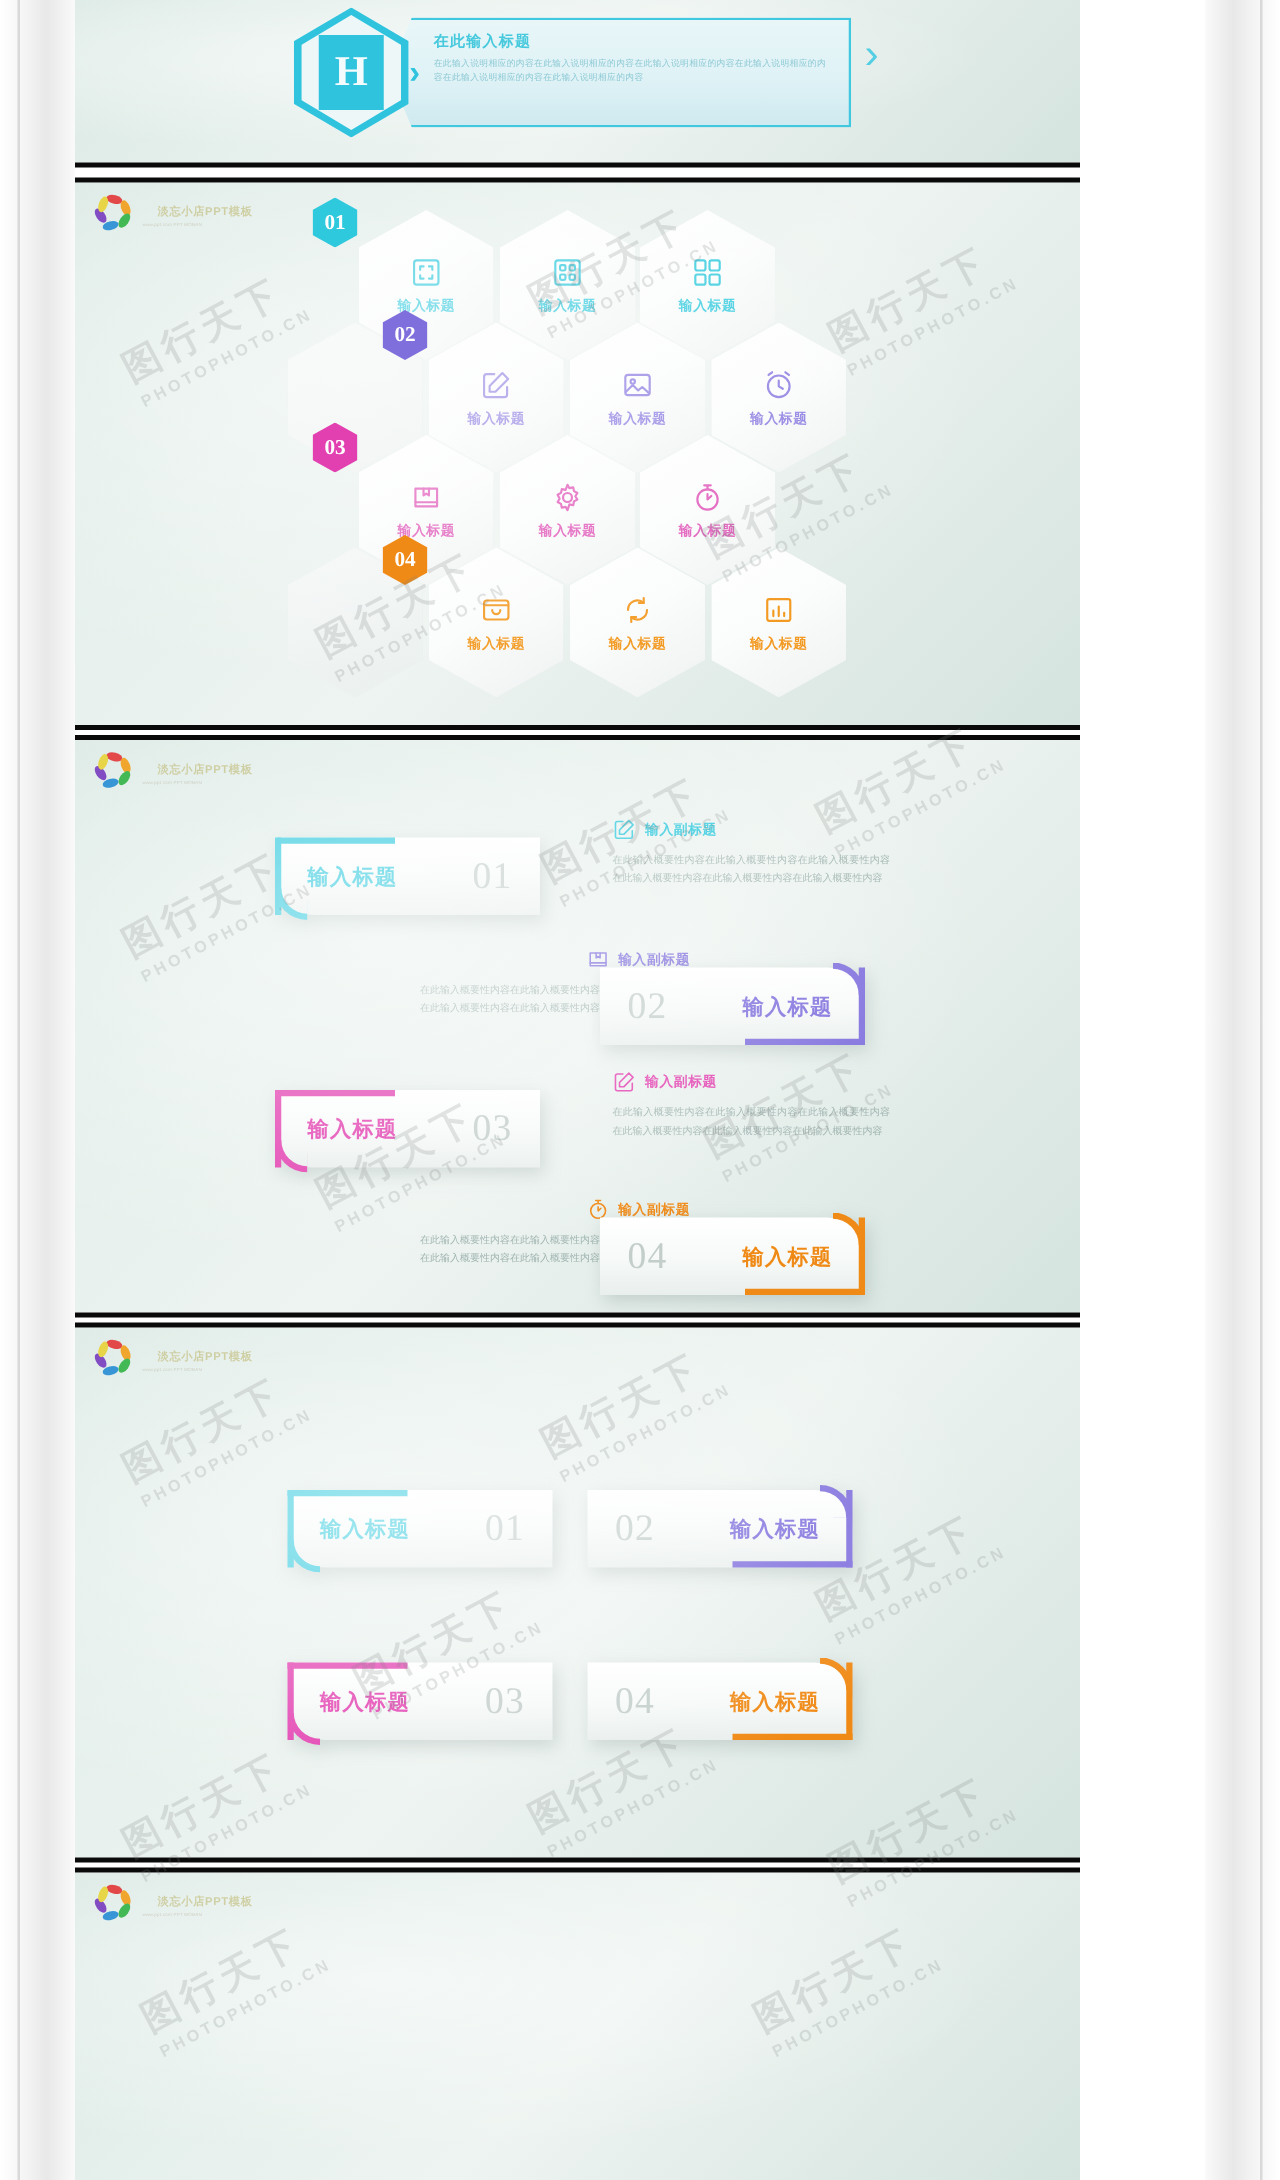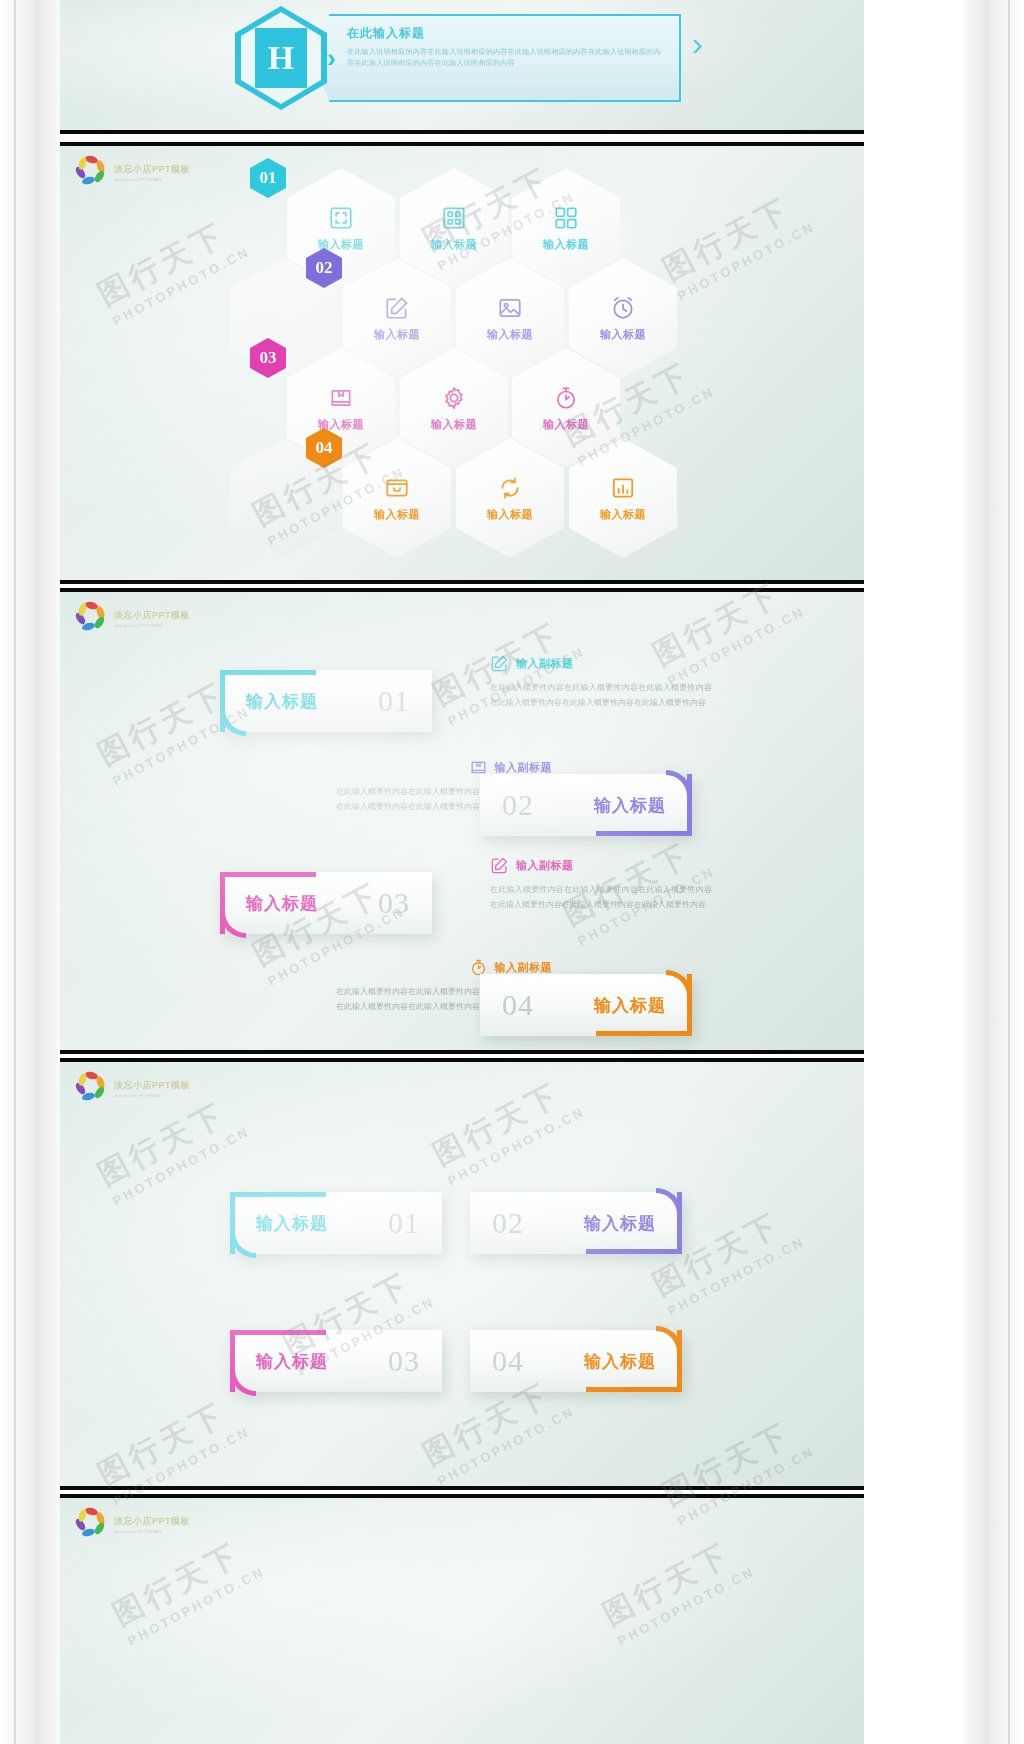--- a/index.html
+++ b/index.html
@@ -81,21 +81,21 @@
   .banner .tail{
     position:absolute; right:-22px; top:18px; color:#3fc8e0; font-size:34px; font-weight:300;
   }
 
   
   #slide2 { top: 142px; height: 442px; }
 
   .logo { position:absolute; left:14px; top:10px; display:flex; align-items:center; gap:6px; z-index:6; opacity:.92;}
   .logo .mark { position:relative; width:34px; height:32px; flex:none; }
   .logo .mark i{ position:absolute; display:block; width:13px; height:7px; border-radius:50%; }
-  .logo .txt .l1{ font-size:9px; color:#b9b05f; font-weight:700; letter-spacing:.5px; opacity:.55;}
+  .logo .txt .l1{ font-size:9px; color:#b9b05f; font-weight:700; letter-spacing:.5px; opacity:.55;margin-left:12px;}
   .logo .txt .l2{ font-size:3.6px; color:#b9b4a0; letter-spacing:.2px; opacity:.6; margin-top:2px;}
 
   .hexgrid { position:absolute; left:0; top:0; width:100%; height:100%; }
   .hex {
     position:absolute; width:108px; height:120px;
     background: linear-gradient(150deg,#ffffff 0%,#fbfcfc 45%,#eef2f1 100%);
     clip-path: polygon(50% 0%,100% 25%,100% 75%,50% 100%,0% 75%,0% 25%);
     filter: drop-shadow(3px 5px 6px rgba(120,140,135,.30));
     display:flex; flex-direction:column; align-items:center; justify-content:center;
   }

